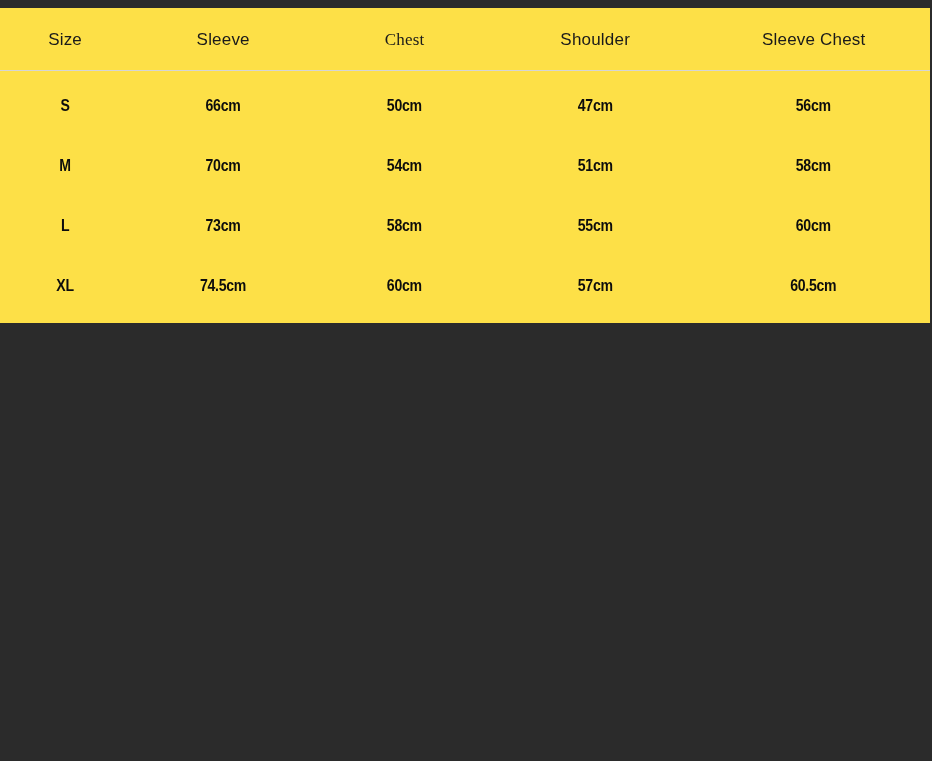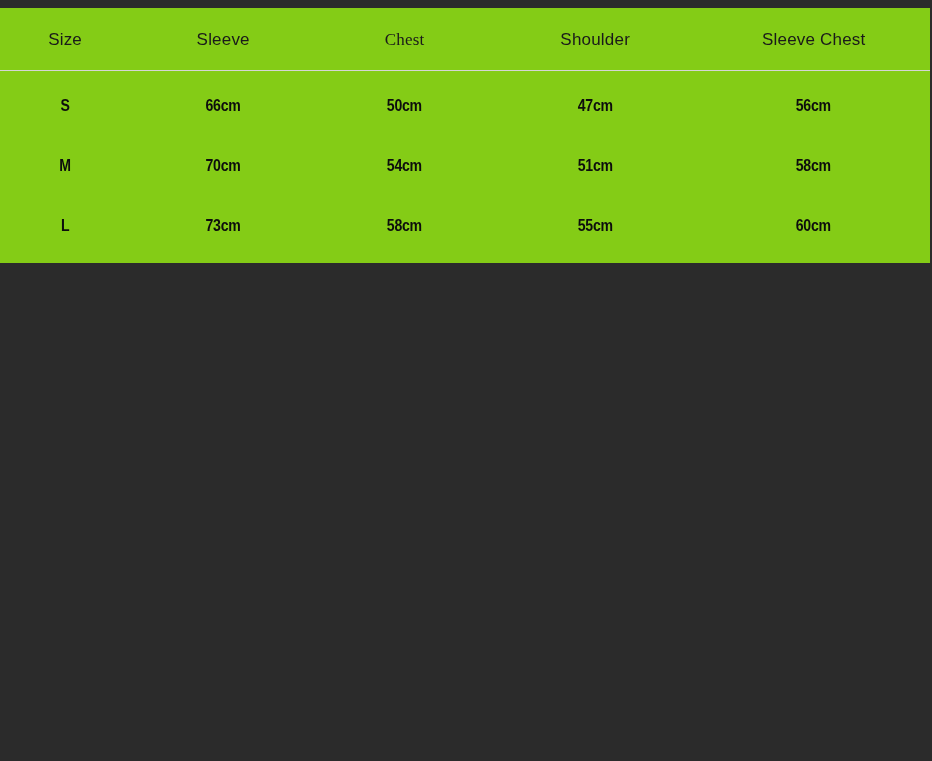--- a/index.html
+++ b/index.html
@@ -25,21 +25,21 @@
     left: 0;
     width: 932px;
     height: 8px;
     background: #2b2b2b;
   }
   .size-chart {
     position: absolute;
     top: 8px;
     left: 0;
     width: 930px;
-    background: #84cc16;
+    background: #fde047;
     padding: 0;
     box-sizing: border-box;
   }
   table.size-table {
     width: 100%;
     border-collapse: collapse;
     table-layout: fixed;
   }
   table.size-table thead th {
     font-family: "Liberation Sans", sans-serif;
@@ -125,19 +125,26 @@
           <td>51cm</td>
           <td>58cm</td>
         </tr>
         <tr>
           <td>L</td>
           <td>73cm</td>
           <td>58cm</td>
           <td>55cm</td>
           <td>60cm</td>
         </tr>
+        <tr>
+          <td>XL</td>
+          <td>74.5cm</td>
+          <td>60cm</td>
+          <td>57cm</td>
+          <td>60.5cm</td>
+        </tr>
       </tbody>
     </table>
   </div>
 
   <div class="below-area"></div>
 
 </div>
 
 </body></html>

